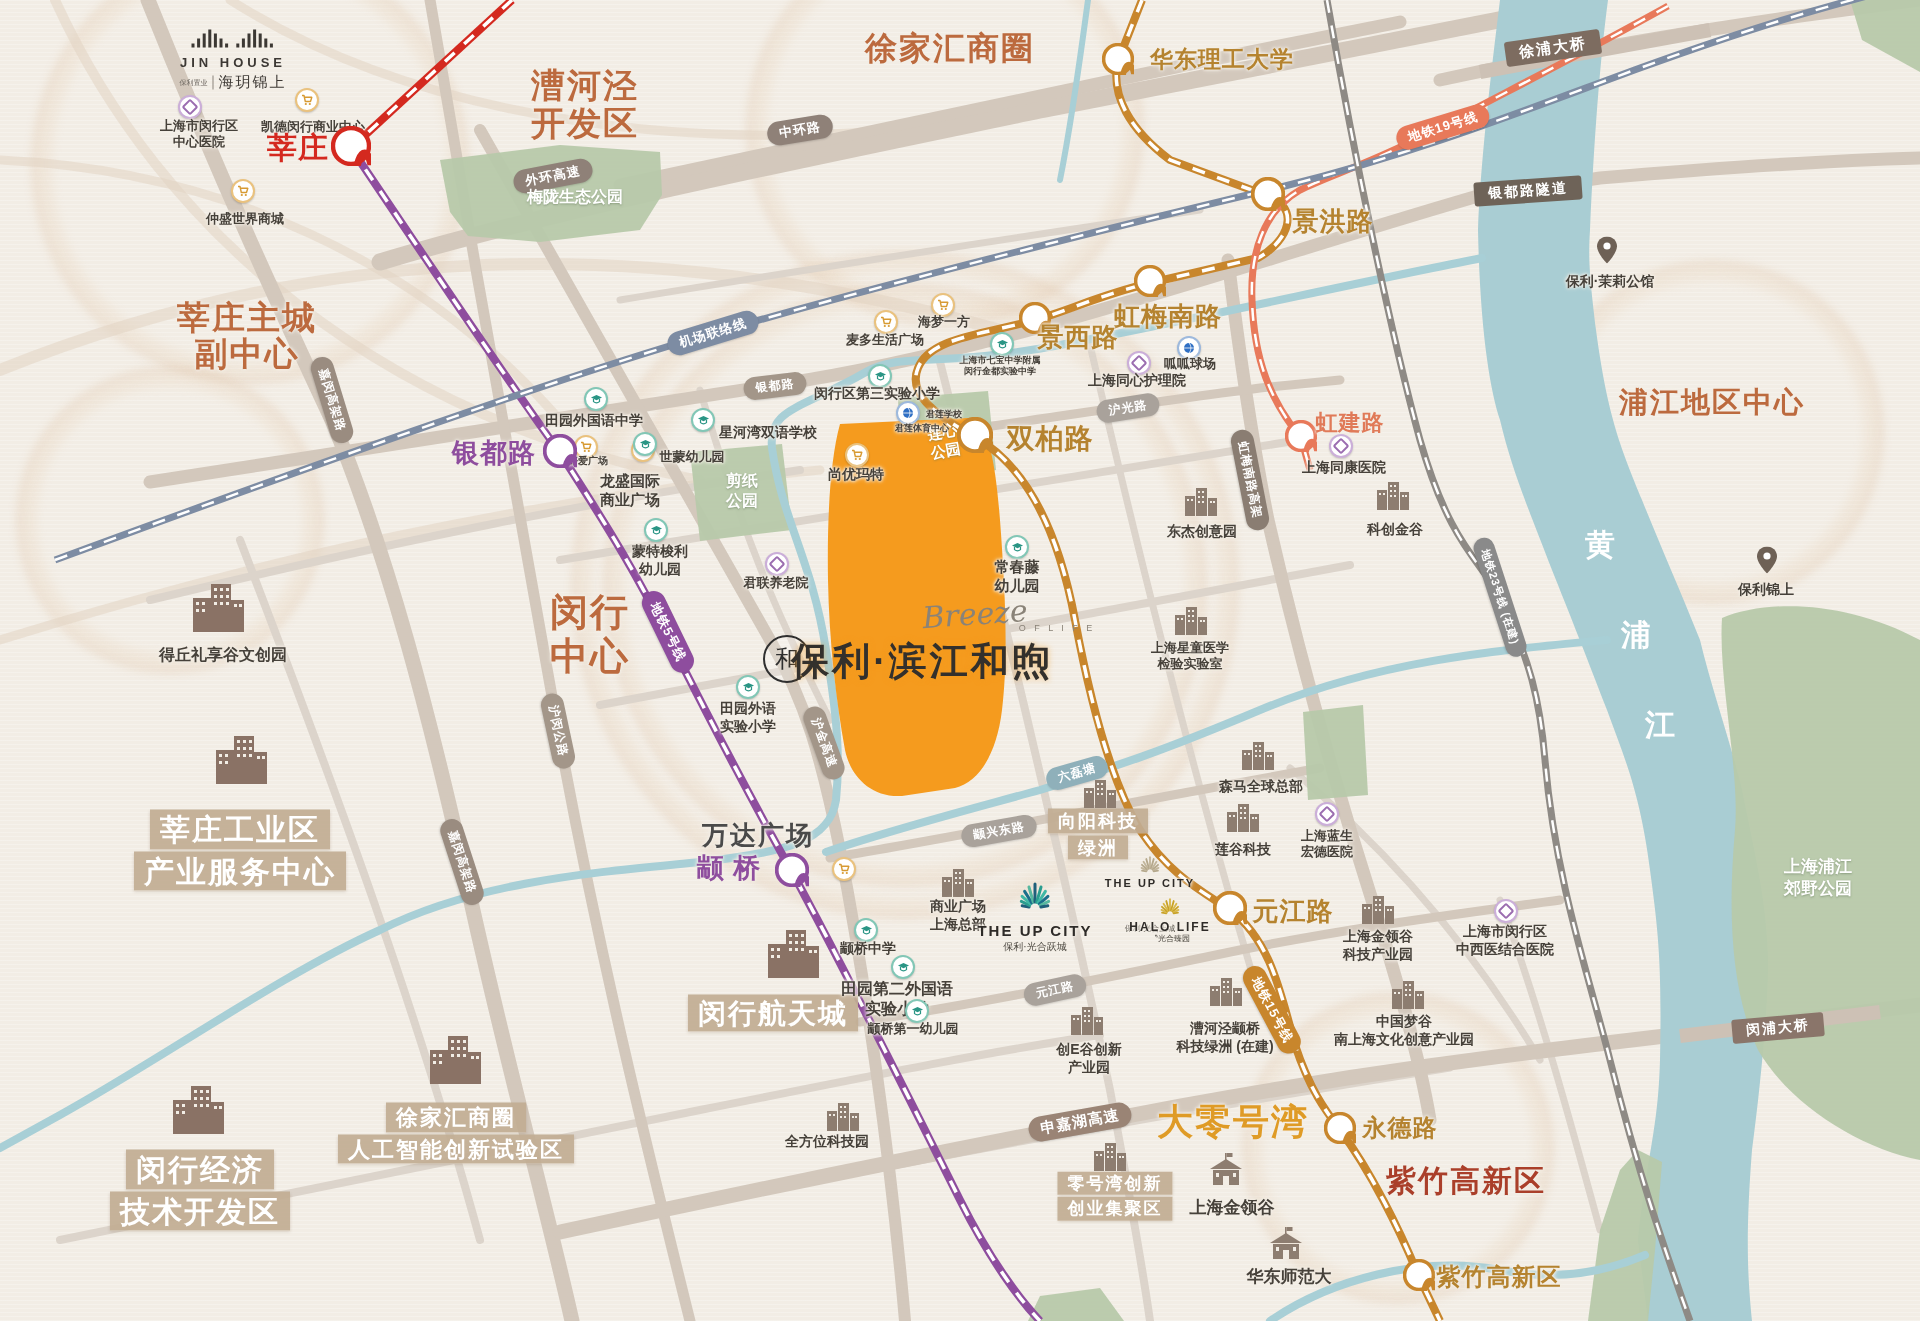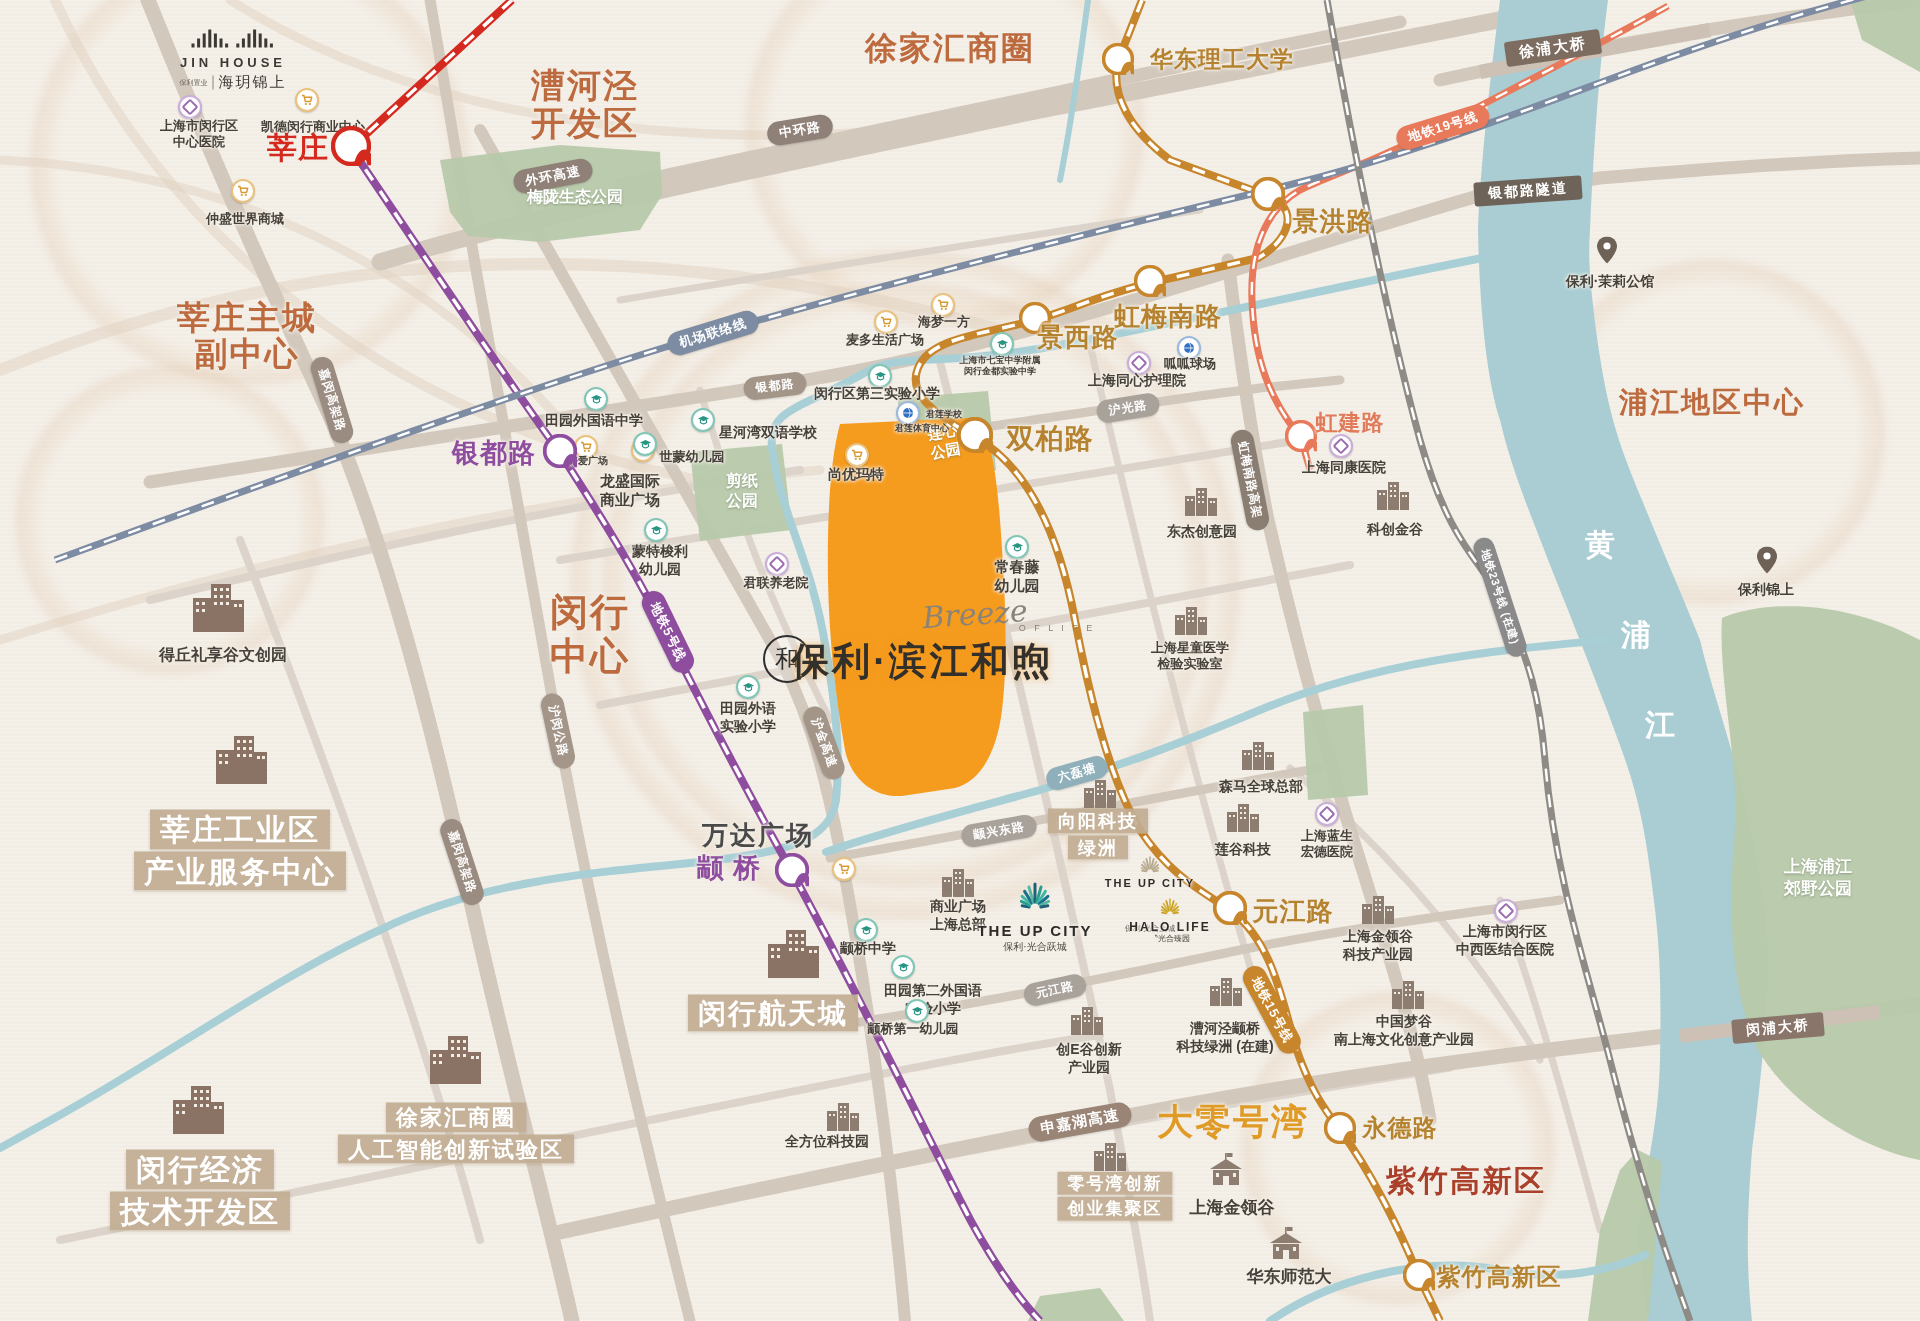--- a/index.html
+++ b/index.html
@@ -439,21 +439,21 @@
         <div>颛桥中学</div>
       </div>
       <div class="poi" style="left: 903px; top: 967px;">
         <span class="icircle" style="width: 20px; height: 20px; border: 2px solid rgb(130, 199, 182);">
           <svg width="13" height="11" viewBox="0 0 13 11">
             <polygon points="6.5,1 12,3.6 6.5,6.2 1,3.6" fill="#2a9585"></polygon>
             <path d="M3.5,5 v2.6 c1.8,1.4 4.2,1.4 6,0 V5" fill="none" stroke="#2a9585" stroke-width="1.2"></path>
           </svg>
         </span>
       </div>
-      <div class="lbl" style="left: 897px; top: 999px; font-size: 14px; margin-left: 36px;">
+      <div class="lbl" style="left: 897px; top: 999px; font-size: 16px;">
         <div>田园第二外国语</div>
         <div>实验小学</div>
       </div>
       <div class="poi" style="left: 917px; top: 1011px;">
         <span class="icircle" style="width: 20px; height: 20px; border: 2px solid rgb(130, 199, 182);">
           <svg width="13" height="11" viewBox="0 0 13 11">
             <polygon points="6.5,1 12,3.6 6.5,6.2 1,3.6" fill="#2a9585"></polygon>
             <path d="M3.5,5 v2.6 c1.8,1.4 4.2,1.4 6,0 V5" fill="none" stroke="#2a9585" stroke-width="1.2"></path>
           </svg>
         </span>

